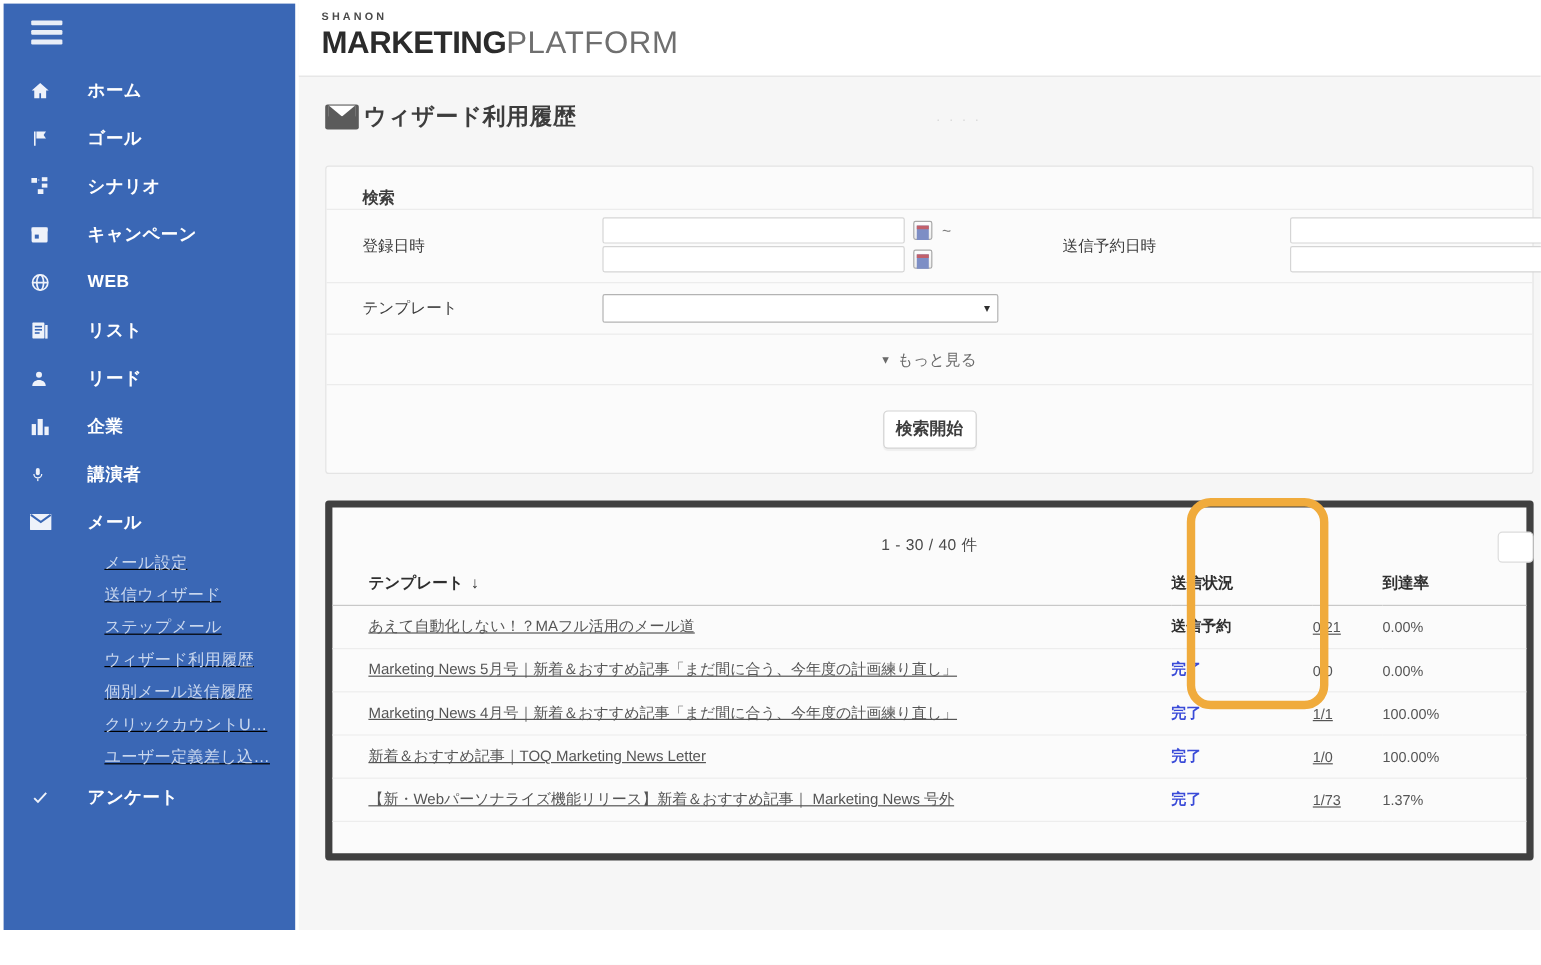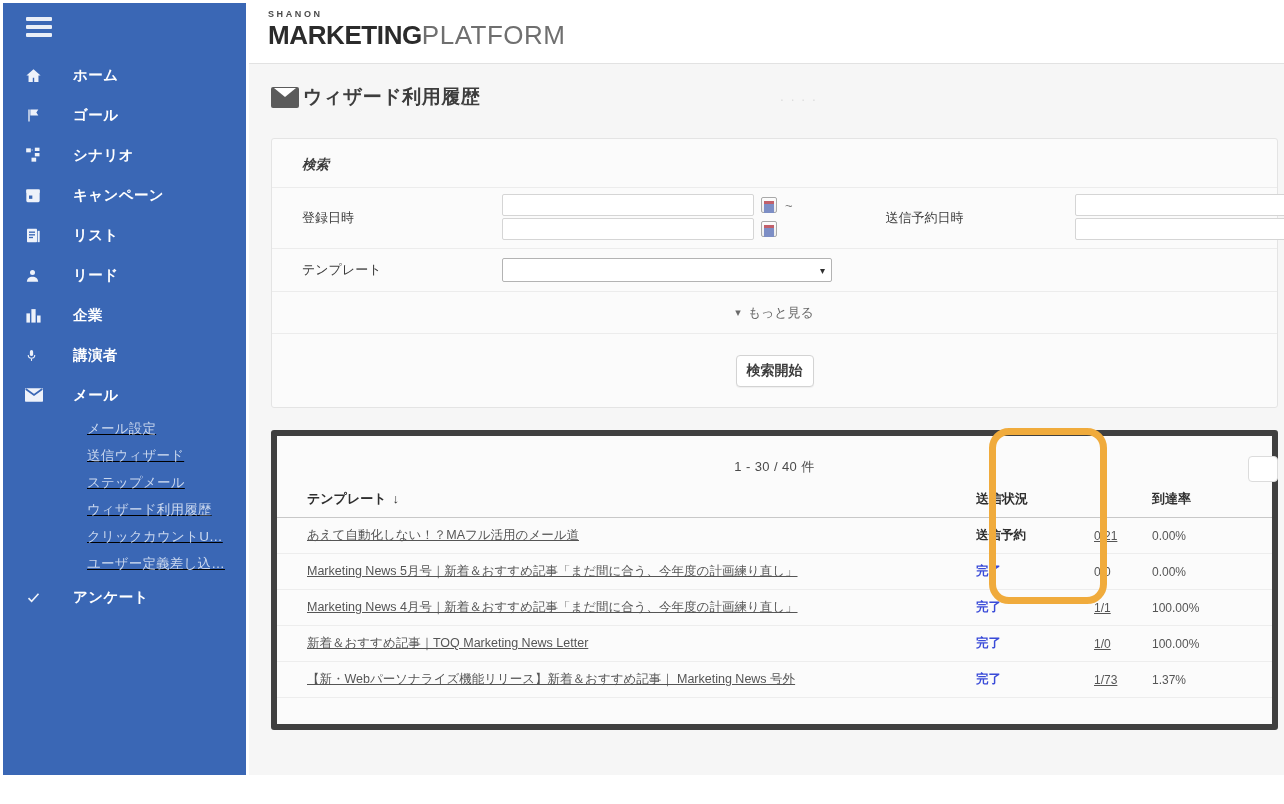--- a/index.html
+++ b/index.html
@@ -91,21 +91,21 @@
   .dots { margin-left: 300px; color:#dadada; font-size:12px; letter-spacing:2px; }
 
   
   .card {
     margin: 8px 6px 0 22px; background: #fbfbfb;
     border: 1px solid #e4e4e4; border-radius: 3px;
   }
   .card-pad { padding: 17px 0 0 0; }
   .card-title {
     font-size: 13.5px; font-weight: bold; color: #3d3d3d;
-    padding-left: 30px; margin-bottom: 13px; font-style: italic;
+    padding-left: 30px; 
   }
   .srow { display: flex; border-top: 1px solid #ececec; }
   .srow.first { border-top: 1px solid #ececec; }
   .sfield { display: flex; align-items: center; width: 50%; min-height: 42px; }
   .slabel {
     width: 230px; min-width: 230px; padding-left: 30px;
     font-size: 13px; color: #3d3d3d;
   }
   .sinputs { flex: 1; padding: 6px 0; }
   .date-line { display: flex; align-items: center; margin-bottom: 2px; }
@@ -243,20 +243,30 @@
             <svg width="16" height="17" viewBox="0 0 24 24" fill="currentColor">
               <rect x="2" y="3" width="20" height="19" rx="2"></rect>
               <rect x="2" y="3" width="20" height="5" fill="currentColor"></rect>
               <rect x="6" y="12" width="5" height="5" fill="#3a67b5"></rect>
             </svg>
           </span>
           <span class="nav-label">キャンペーン</span>
         </div>
         <div class="nav-item">
           <span class="nav-ico">
+            <svg width="17" height="17" viewBox="0 0 24 24" fill="none" stroke="currentColor" stroke-width="2">
+              <circle cx="12" cy="12" r="9"></circle>
+              <ellipse cx="12" cy="12" rx="4" ry="9"></ellipse>
+              <line x1="3" y1="12" x2="21" y2="12"></line>
+            </svg>
+          </span>
+          <span class="nav-label">WEB</span>
+        </div>
+        <div class="nav-item">
+          <span class="nav-ico">
             <svg width="16" height="17" viewBox="0 0 24 24" fill="currentColor">
               <rect x="3" y="2" width="15" height="20" rx="1"></rect>
               <rect x="6" y="6" width="9" height="2" fill="#3a67b5"></rect>
               <rect x="6" y="10" width="9" height="2" fill="#3a67b5"></rect>
               <rect x="6" y="14" width="6" height="2" fill="#3a67b5"></rect>
               <rect x="19" y="5" width="3" height="17"></rect>
             </svg>
           </span>
           <span class="nav-label">リスト</span>
         </div>
@@ -302,20 +312,23 @@
           <span class="sub-label">メール設定</span>
         </div>
         <div class="sub-item">
           <span class="sub-label">送信ウィザード</span>
         </div>
         <div class="sub-item">
           <span class="sub-label">ステップメール</span>
         </div>
         <div class="sub-item">
           <span class="sub-label">ウィザード利用履歴</span>
+        </div>
+        <div class="sub-item">
+          <span class="sub-label">個別メール送信履歴</span>
         </div>
         <div class="sub-item">
           <span class="sub-label">クリックカウントU…</span>
         </div>
         <div class="sub-item">
           <span class="sub-label">ユーザー定義差し込…</span>
         </div>
         <div class="nav-item">
           <span class="nav-ico">
             <svg width="17" height="15" viewBox="0 0 24 24" fill="none" stroke="currentColor" stroke-width="2.6">

